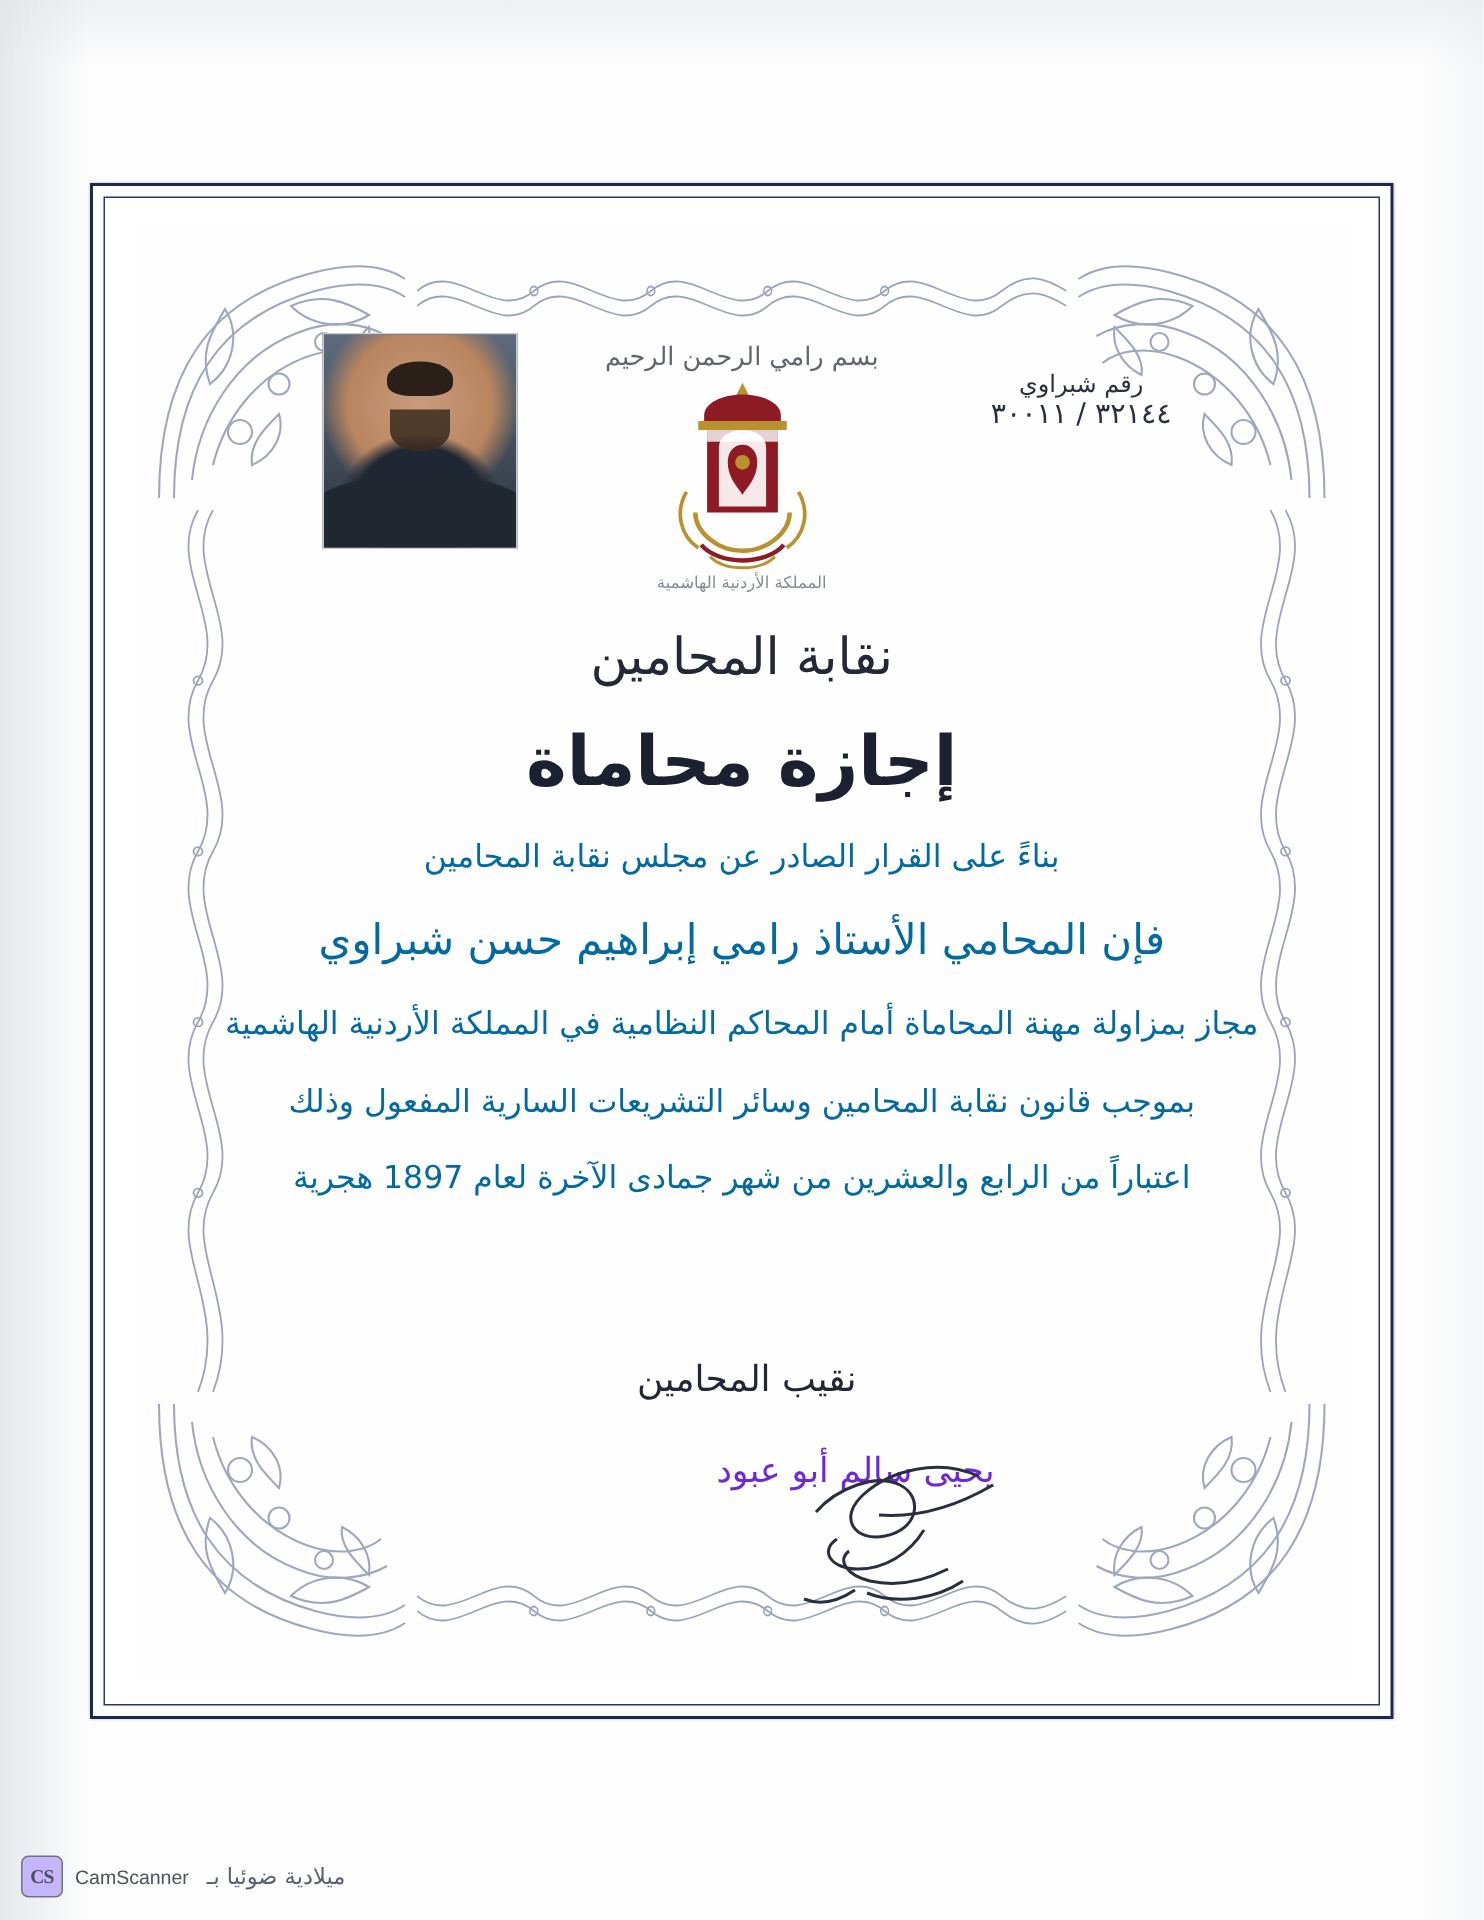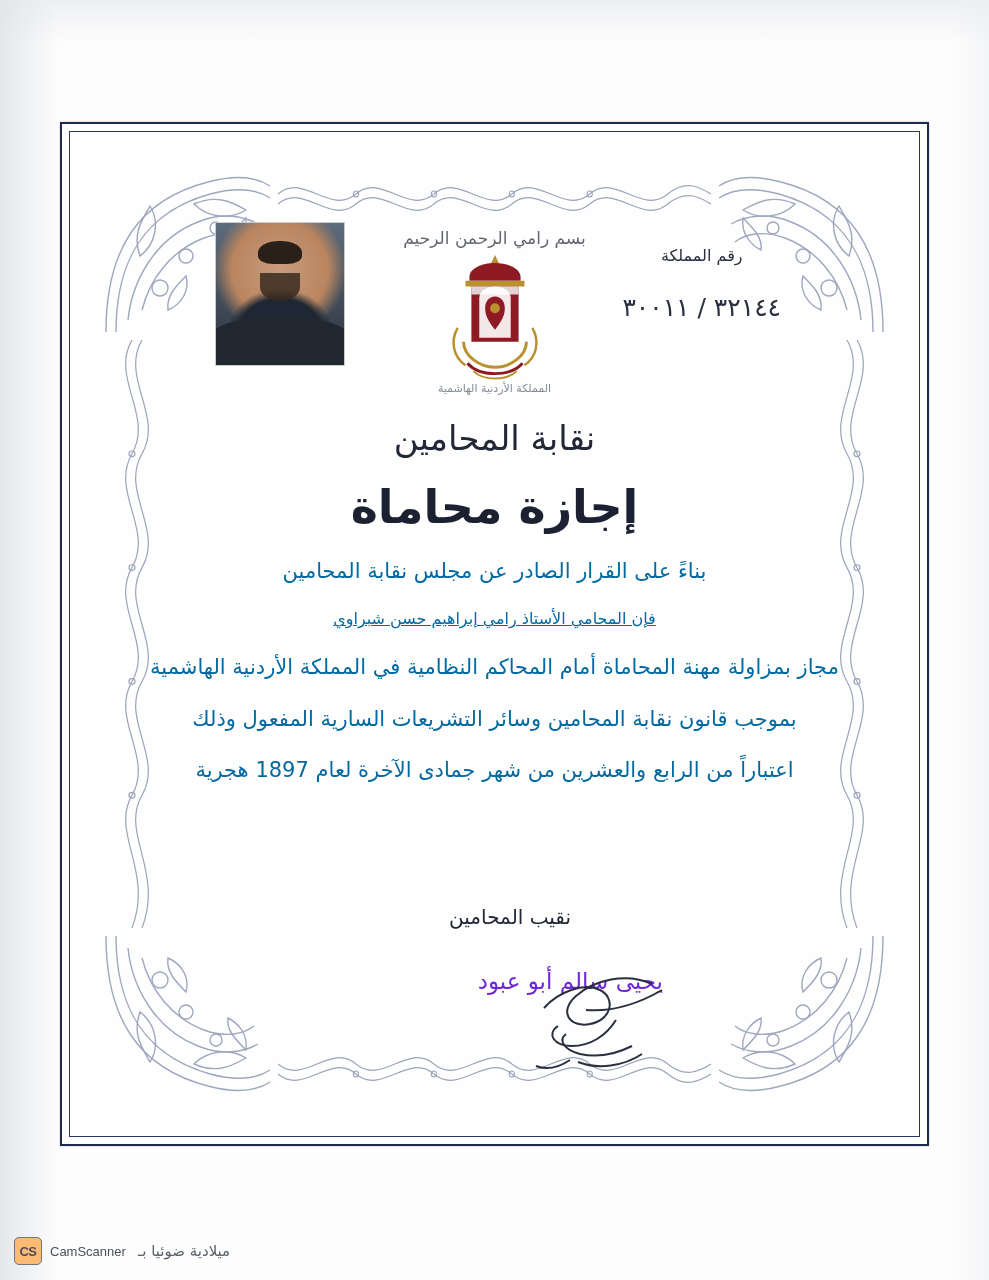--- a/index.html
+++ b/index.html
@@ -157,22 +157,22 @@
     right: 120px;
     top: 96px;
     text-align: center;
     color: #2b3040;
   }
   .license-no .label {
     font-size: 16px;
     letter-spacing: .5px;
   }
   .license-no .value {
-    margin-top: 28px;
-    font-size: 25px;
+    margin-top: 0;
+    font-size: 19px;
     letter-spacing: 1.5px;
     white-space: nowrap;
   }
 
   
   .org-title {
     position: absolute;
     top: 268px;
     left: 0; right: 0;
     text-align: center;
@@ -200,30 +200,29 @@
     text-align: center;
     color: #0369a1;
   }
   .body-lines .line {
     font-size: 21px;
     line-height: 1.25;
     margin-bottom: 25px;
     white-space: nowrap;
   }
   .body-lines .line.name {
-    font-size: 16px;
-    text-decoration: underline;
+    font-size: 28px;
   }
 
   
   .sign-title {
     position: absolute;
     top: 755px;
     right: 330px;
-    font-size: 20px;
+    font-size: 24px;
     color: #222738;
     text-align: right;
   }
   .sign-name {
     position: absolute;
     top: 818px;
     right: 238px;
     font-size: 23px;
     color: #6d28d9;
   }
@@ -248,29 +247,29 @@
     align-items: center;
     padding: 0 14px;
     box-sizing: border-box;
     direction: ltr;
     background: transparent;
   }
   .cs-badge {
     width: 26px;
     height: 26px;
     border-radius: 5px;
-    background: #fdba74;
+    background: #c4b5fd;
     border: 1.5px solid #6f7480;
     color: #4a4f59;
     font-size: 13px;
     font-weight: 700;
     display: flex;
     align-items: center;
     justify-content: center;
-    font-family: Liberation Sans, sans-serif;
+    font-family: Liberation Serif, serif;
     letter-spacing: -0.5px;
   }
   .cs-word {
     margin-left: 8px;
     font-size: 13px;
     color: #4c515b;
     font-family: "Liberation Sans", sans-serif;
   }
   .cs-ar {
     margin-left: 12px;
@@ -413,21 +412,21 @@
           <path d="M28 96 C28 110 44 122 60 122 C76 122 92 110 92 96" fill="none" stroke="#b9912f" stroke-width="3"></path>
           <path d="M22 82 C14 96 18 112 30 120" fill="none" stroke="#b9912f" stroke-width="2.5"></path>
           <path d="M98 82 C106 96 102 112 90 120" fill="none" stroke="#b9912f" stroke-width="2.5"></path>
           <path d="M32 118 C44 132 76 132 88 118" fill="none" stroke="#8e1b23" stroke-width="3"></path>
           <path d="M38 126 C48 136 72 136 82 126" fill="none" stroke="#b9912f" stroke-width="2"></path>
         </svg>
       </div>
       <div class="emblem-caption">المملكة الأردنية الهاشمية</div>
 
       <div class="license-no">
-        <div class="label">رقم المملكة</div>
+        <div class="label">رقم شبراوي</div>
         <div class="value">٣٢١٤٤ / ٣٠٠١١</div>
       </div>
 
       <div class="org-title">نقابة المحامين</div>
       <div class="doc-title">إجازة محاماة</div>
 
       <div class="body-lines">
         <div class="line">بناءً على القرار الصادر عن مجلس نقابة المحامين</div>
         <div class="line name">فإن المحامي الأستاذ  رامي إبراهيم حسن شبراوي</div>
         <div class="line">مجاز بمزاولة مهنة المحاماة أمام المحاكم النظامية في المملكة الأردنية الهاشمية</div>

